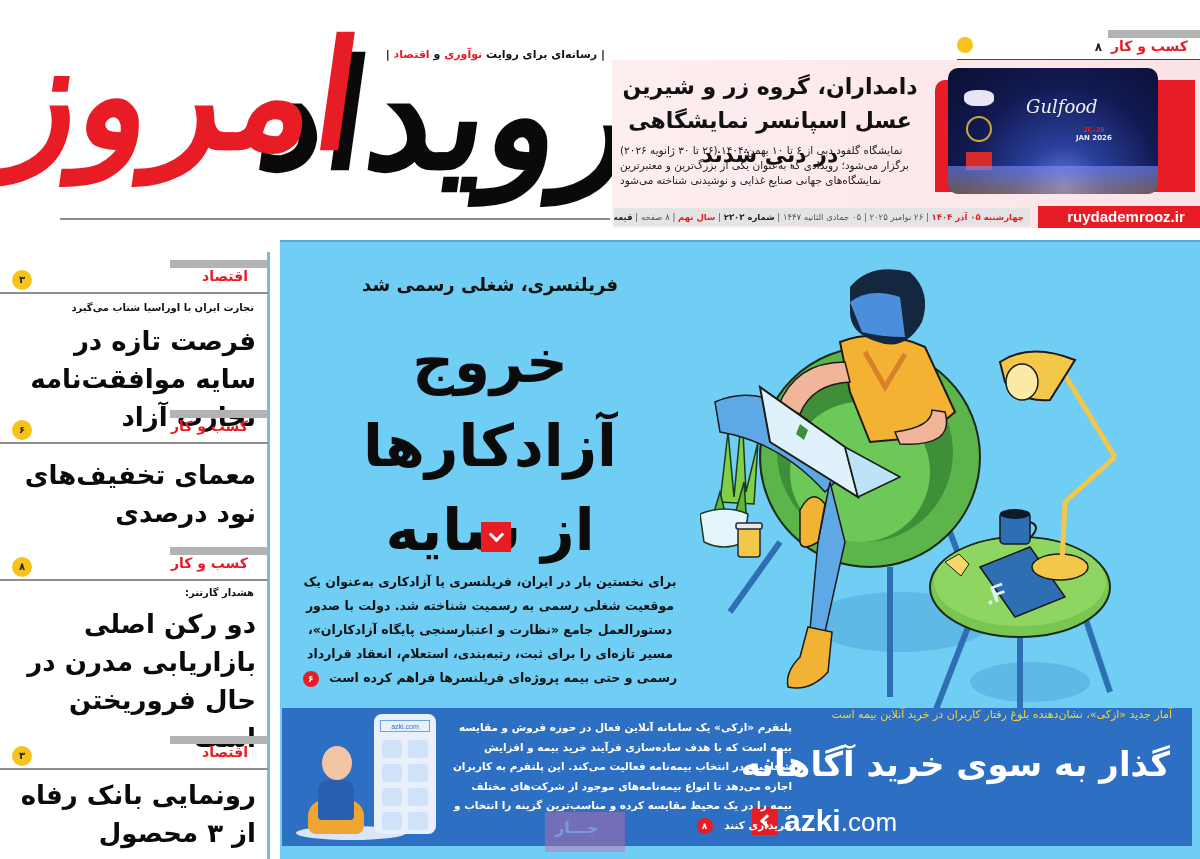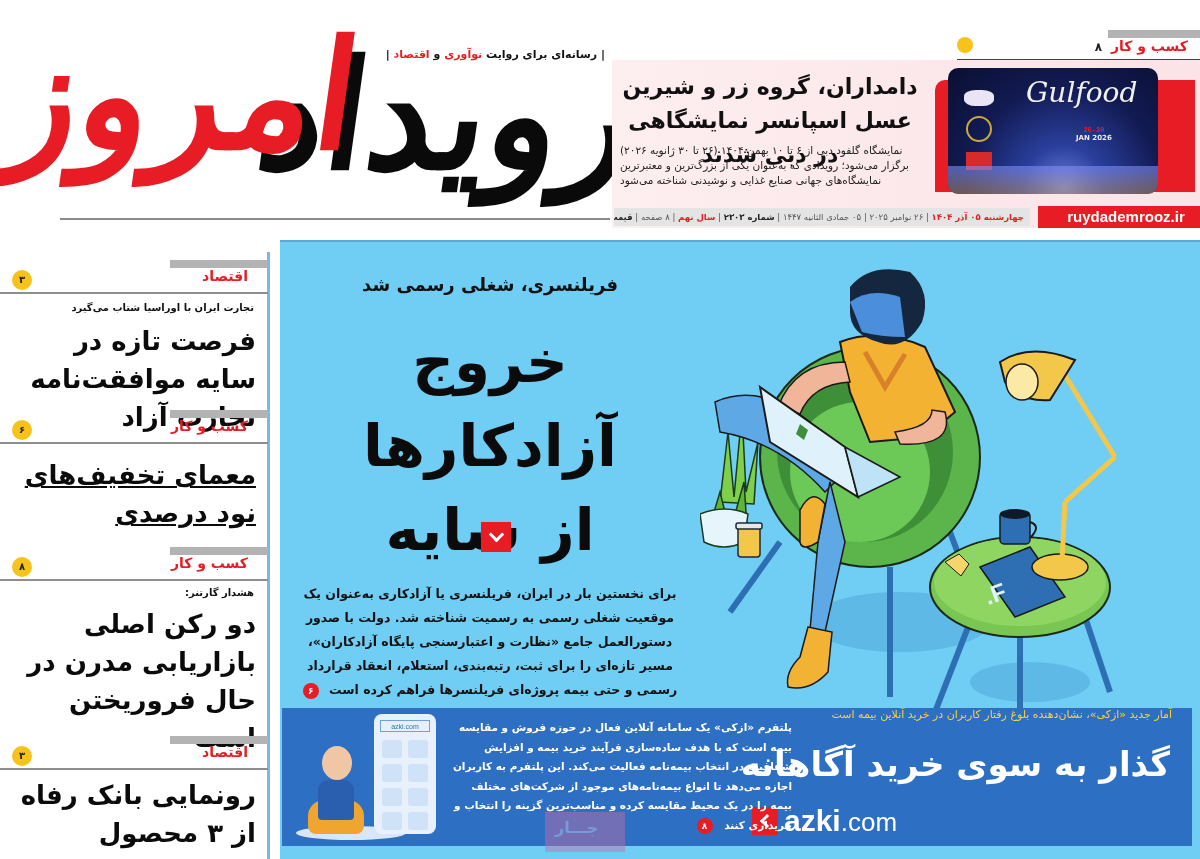--- a/index.html
+++ b/index.html
@@ -18,21 +18,21 @@
   
   .top-teaser { position: absolute; left: 612px; top: 30px; width: 588px; height: 170px; }
   .teaser-graybar { position: absolute; right: 0; top: 0; width: 92px; height: 8px; background: #b3b3b3; }
   .teaser-section { position: absolute; right: 12px; top: 8px; font-size: 14px; font-weight: bold; color: #e81c24; }
   .teaser-num { position: absolute; right: 98px; top: 10px; font-size: 12px; font-weight: bold; color: #222; }
   .teaser-dot { position: absolute; left: 345px; top: 7px; width: 16px; height: 16px; border-radius: 50%; background: #f7c21a; }
   .teaser-rule { position: absolute; left: 345px; top: 29px; width: 243px; height: 1px; background: #444; }
   .teaser-pink { position: absolute; left: 0; top: 30px; width: 588px; height: 168px; background: linear-gradient(90deg, #fdeef0, #fbe3e7); }
   .teaser-red-strip { position: absolute; right: 5px; top: 50px; width: 260px; height: 112px; background: #e81c24; border-radius: 10px 0 0 0; }
   .gulfood-card { position: absolute; right: 42px; top: 38px; width: 210px; height: 126px; border-radius: 10px; background: radial-gradient(ellipse at 55% 95%, #6a7fd8 0%, #2a3f9c 25%, #121a52 60%, #0a0f30 100%); overflow: hidden; }
-  .gulfood-title { position: absolute; left: 78px; top: 8px; font-family: "DejaVu Serif", serif; font-style: italic; font-size: 28px; color: #f1f1f1; direction: ltr; }
+  .gulfood-title { position: absolute; left: 78px; top: 28px; font-family: "DejaVu Serif", serif; font-style: italic; font-size: 18px; color: #f1f1f1; direction: ltr; }
   .gulfood-date { position: absolute; left: 128px; top: 58px; font-size: 7px; font-weight: bold; color: #eee; direction: ltr; text-align: center; }
   .gulfood-date .d { color: #e81c24; display: block; font-family: Liberation Mono, monospace; }
   .gulfood-logo1 { position: absolute; left: 16px; top: 22px; width: 30px; height: 16px; border-radius: 40%; background: #e9e5f5; }
   .gulfood-logo2 { position: absolute; left: 18px; top: 48px; width: 26px; height: 26px; border-radius: 50%; border: 2px solid #c9a93a; }
   .gulfood-logo3 { position: absolute; left: 18px; top: 84px; width: 26px; height: 18px; background: #d72a2a; }
   .gulfood-city { position: absolute; left: 0; bottom: 0; width: 100%; height: 28px; background: linear-gradient(180deg, rgba(120,140,255,0.6), rgba(200,150,90,0.5)); }
   .teaser-headline { position: absolute; right: 280px; top: 40px; width: 300px; text-align: center; font-size: 22px; font-weight: bold; line-height: 34px; color: #111; }
   .teaser-body { position: absolute; right: 280px; top: 106px; width: 300px; text-align: left; font-size: 10.5px; line-height: 15px; color: #222; margin-top: 7px; }
 
   
@@ -50,21 +50,21 @@
   .story-rule { position: absolute; left: 0; top: 32px; width: 268px; height: 2px; background: #8e8e8e; }
   .story-kicker { position: absolute; right: 14px; font-size: 10px; font-weight: bold; color: #111; }
   .story-title { position: absolute; right: 12px; width: 250px; text-align: right; font-size: 26px; font-weight: 900; line-height: 38px; color: #0b0b0b; }
 
   
   .feature { position: absolute; left: 280px; top: 240px; width: 920px; height: 619px; background: #70cdf4; border-top: 2px solid #5aa9d6; }
   .feature-kicker { position: absolute; left: 80px; top: 32px; width: 260px; text-align: center; font-size: 18px; font-weight: bold; color: #111; }
   .feature-title { position: absolute; left: 10px; top: 78px; width: 400px; text-align: center; font-size: 58px; font-weight: 900; line-height: 84px; color: #0b0b0b; }
   .feature-chevron { position: absolute; left: 201px; top: 280px; width: 30px; height: 30px; background: #e81c24; }
   .feature-chevron::after { content: ""; position: absolute; left: 10px; top: 7px; width: 8px; height: 8px; border-right: 3px solid #fff; border-bottom: 3px solid #fff; transform: rotate(45deg); }
-  .feature-body { position: absolute; left: 10px; top: 340px; width: 400px; text-align: center; font-size: 12.5px; font-weight: bold; line-height: 24px; color: #111; }
+  .feature-body { position: absolute; left: 10px; top: 328px; width: 400px; text-align: center; font-size: 12.5px; font-weight: bold; line-height: 24px; color: #111; }
   .page-badge-red { display: inline-block; width: 16px; height: 16px; border-radius: 50%; background: #e81c24; color: #fff; font-size: 9px; line-height: 16px; text-align: center; margin-right: 6px; vertical-align: middle; }
 
   
   .illustration { position: absolute; left: 420px; top: 0; width: 500px; height: 470px; }
 
   
   .ad { position: absolute; left: 282px; top: 708px; width: 910px; height: 138px; background: #2d6fc2; }
   .ad-kicker { position: absolute; right: 20px; top: 0; font-size: 11px; font-weight: normal; color: #f7d53a; white-space: nowrap; }
   .ad-title { position: absolute; right: 22px; top: 36px; font-size: 34px; font-weight: 900; color: #ffffff; white-space: nowrap; }
   .ad-logo { position: absolute; left: 470px; top: 98px; height: 30px; display: flex; direction: ltr; align-items: center; }
@@ -133,21 +133,21 @@
     <div class="story-rule"></div>
     <div class="story-kicker" style="top:42px;">تجارت ایران با اوراسیا شتاب می‌گیرد</div>
     <div class="story-title" style="top:62px;">فرصت تازه در سایه موافقت‌نامه تجارت آزاد</div>
   </div>
 
   <div class="story" style="top:158px;height:130px;">
     <div class="story-graybar"></div>
     <div class="story-section">کسب و کار</div>
     <div class="story-badge">۶</div>
     <div class="story-rule"></div>
-    <div class="story-title" style="top:46px;text-decoration:underline;">معمای تخفیف‌های نود درصدی</div>
+    <div class="story-title" style="top:46px;">معمای تخفیف‌های نود درصدی</div>
   </div>
 
   <div class="story" style="top:295px;height:180px;">
     <div class="story-graybar"></div>
     <div class="story-section">کسب و کار</div>
     <div class="story-badge">۸</div>
     <div class="story-rule"></div>
     <div class="story-kicker" style="top:40px;">هشدار گارتنر:</div>
     <div class="story-title" style="top:58px;">دو رکن اصلی بازاریابی مدرن در حال فروریختن است</div>
   </div>

